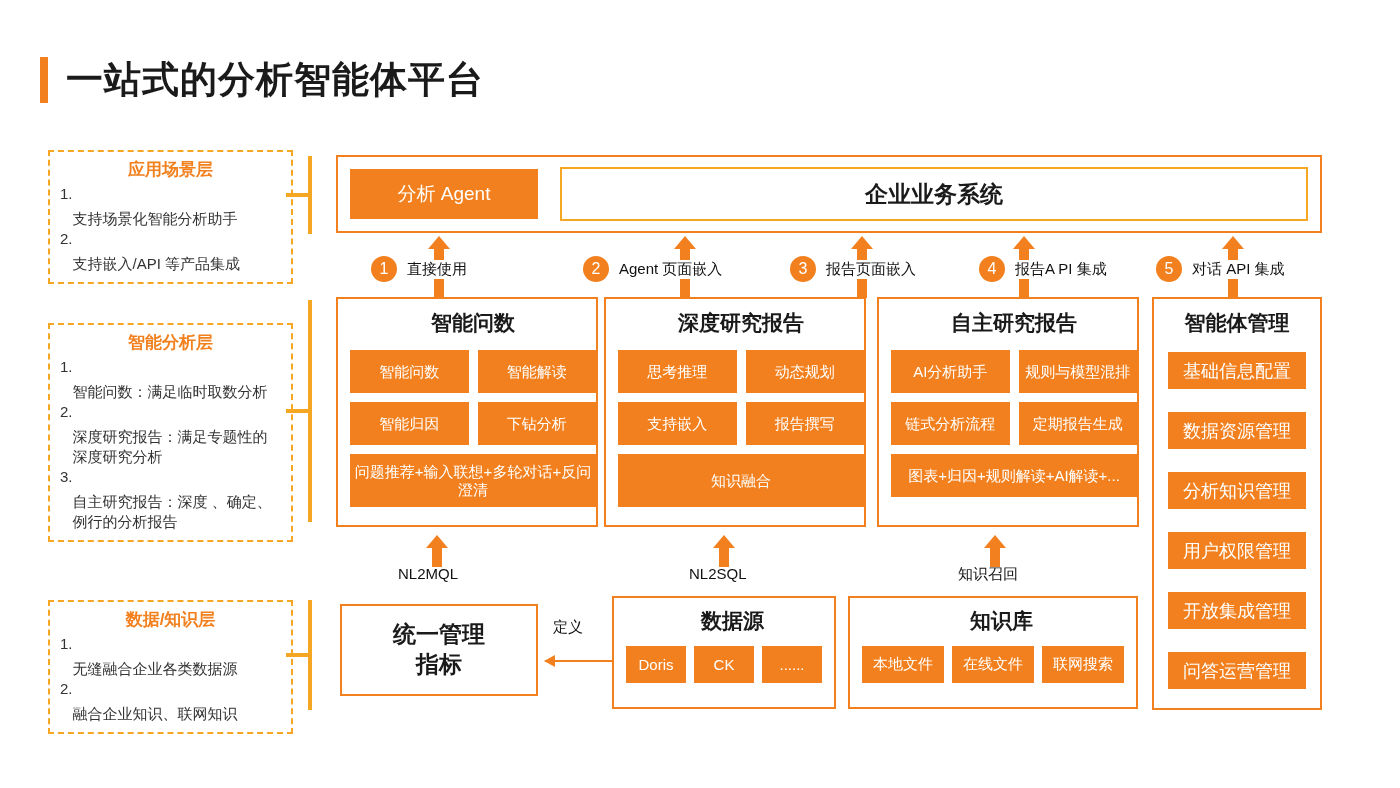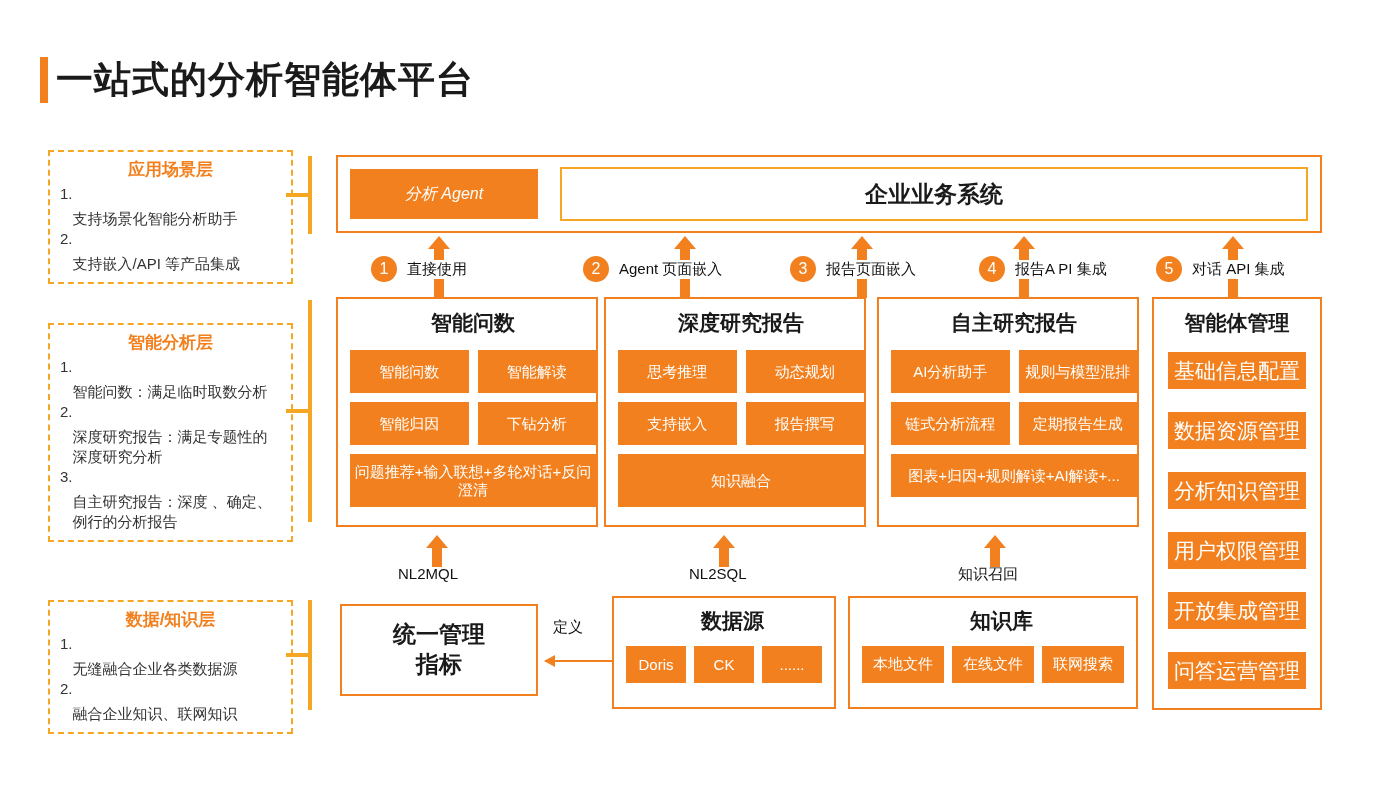--- a/index.html
+++ b/index.html
@@ -5,39 +5,39 @@
   * { box-sizing: border-box; margin: 0; padding: 0; }
   html, body {
     width: 1400px; height: 788px;
     background: #ffffff;
     font-family: "Liberation Sans", "DejaVu Sans", sans-serif;
     overflow: hidden;
   }
   #root { position: relative; width: 1400px; height: 788px; }
 
   
-  .title-wrap { position: absolute; left: 40px; top: 55px; display: flex; align-items: center; gap: 8px; }
+  .title-wrap { position: absolute; left: 40px; top: 55px; display: flex; align-items: center; gap: 18px; }
   .title-bar { width: 8px; height: 46px; background: #F2801E; }
   .title-text { font-size: 37px; font-weight: bold; color: #1a1a1a; letter-spacing: 1px; white-space: nowrap; }
 
   
   .legend { position: absolute; border: 2px dashed #F5A623; padding: 6px 10px 8px 10px; background: #fff; }
   .legend-title { text-align: center; color: #F2801E; font-weight: bold; font-size: 17px; margin-bottom: 3px; }
   .legend-item { font-size: 15px; color: #333; line-height: 1.33; display: flex; }
   .legend-item .num { flex: none; }
   .legend-item .txt { flex: 1; margin-top: 25px; }
 
   
   .bracket { position: absolute; }
   .bracket .vline { position: absolute; left: 8px; top: 0; bottom: 0; width: 4px; background: #F5A623; }
   .bracket .tick { position: absolute; left: -14px; width: 24px; height: 4px; background: #F5A623; top: 50%; margin-top: -2px; }
 
   
   .top-bar { position: absolute; border: 2px solid #F2801E; background: #fff; display: flex; align-items: center; padding: 10px 12px; gap: 22px; }
-  .agent-chip { background: #F2801E; color: #fff; font-size: 16px; display: flex; align-items: center; justify-content: center; font-style: italic; }
+  .agent-chip { background: #F2801E; color: #fff; font-size: 19px; display: flex; align-items: center; justify-content: center; }
   .biz-sys { flex: 1; border: 2px solid #F5A623; display: flex; align-items: center; justify-content: center; font-size: 23px; font-weight: bold; color: #1a1a1a; align-self: stretch; }
 
   
   .uparrow { position: absolute; width: 22px; }
   .uparrow .shaft { position: absolute; left: 6px; top: 11px; width: 10px; bottom: 0; background: #F2801E; }
   .uparrow .head { position: absolute; left: 0; top: 0; width: 0; height: 0;
     border-left: 11px solid transparent; border-right: 11px solid transparent; border-bottom: 13px solid #F2801E; }
 
   
   .badge-row { position: absolute; display: flex; align-items: center; gap: 8px; }
@@ -49,21 +49,21 @@
   .card { position: absolute; border: 2px solid #F2801E; background: #fff; padding: 10px 0 12px 12px; }
   .card-title { text-align: center; font-size: 21px; font-weight: bold; color: #1a1a1a; margin-bottom: 13px; }
   .tile-grid { display: flex; flex-wrap: wrap; gap: 9px; }
   .tile { background: #F2801E; color: #fff; display: flex; align-items: center; justify-content: center;
     text-align: center; font-size: 15px; line-height: 1.2; padding: 4px 3px; }
   .tile.half { width: calc(50% - 4.5px); height: 43px; }
   .tile.full { width: 100%; height: 53px; }
   .tile.full.single { height: 43px; }
 
   
-  .mgmt-tile { background: #F2801E; color: #fff; font-size: 21px; height: 37px;
+  .mgmt-tile { background: #F2801E; color: #fff; font-size: 18px; height: 37px;
     display: flex; align-items: center; justify-content: center; margin-bottom: 23px; }
   .mgmt-tile:last-child { margin-bottom: 0; }
 
   
   .caption { position: absolute; font-size: 15px; color: #111; white-space: nowrap; }
 
   
   .box { position: absolute; border: 2px solid #F2801E; background: #fff; }
   .box-title { text-align: center; font-size: 21px; font-weight: bold; color: #1a1a1a; padding-left: 17px; }
   .src-row { display: flex; gap: 8px; padding: 0 12px 12px 12px; }

